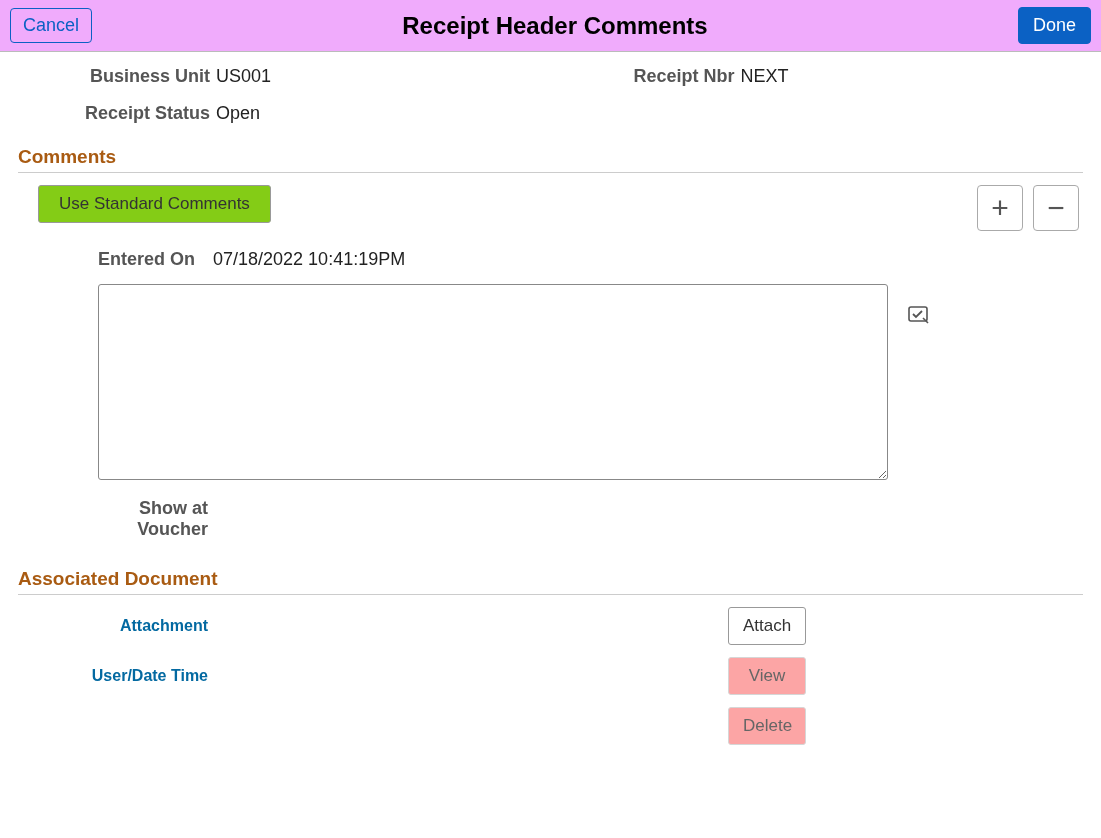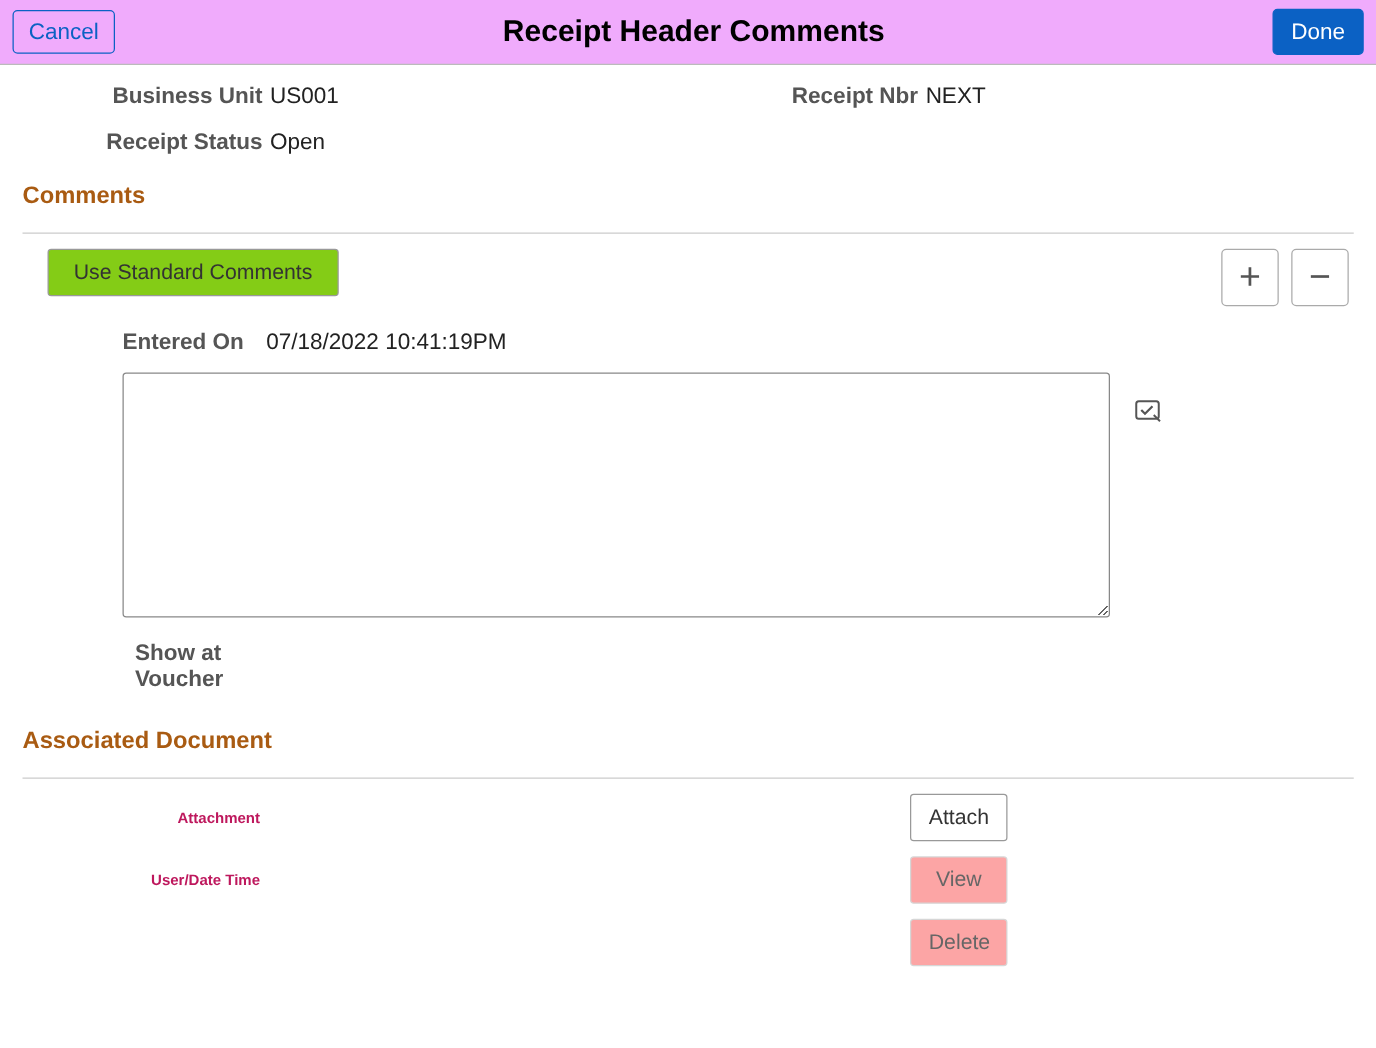--- a/index.html
+++ b/index.html
@@ -65,21 +65,21 @@
     }
     .info-value {
       color: #222;
       font-size: 18px;
     }
     .section-title {
       color: #a95b12;
       font-size: 19px;
       font-weight: bold;
       border-bottom: 1px solid #ccc;
-      padding-bottom: 18px;
+      padding-bottom: 4px;
       margin-bottom: 12px;
     }
     .comments-controls {
       display: flex;
       justify-content: space-between;
       align-items: flex-start;
       margin-bottom: 18px;
       padding-left: 20px;
     }
     .std-comments-btn {
@@ -150,20 +150,21 @@
     .toggle-row {
       display: flex;
       align-items: center;
       padding-left: 90px;
       margin-bottom: 28px;
     }
     .toggle-label {
       font-weight: bold;
       color: #555;
       font-size: 18px;
+      text-align: right;
       width: 100px;
       margin-right: 14px;
     }
     .toggle-switch {
       position: relative;
       width: 132px;
       height: 37px;
       background: #fdfdfd;
       border: 1px solid #aaa;
       border-radius: 19px;
@@ -206,22 +207,22 @@
       cursor: default;
     }
     .assoc-grid {
       display: grid;
       grid-template-columns: 190px 520px 90px;
       row-gap: 12px;
       align-items: center;
     }
     .assoc-grid .lbl {
       font-weight: bold;
-      color: #be185d;
-      font-size: 12px;
+      color: #0369a1;
+      font-size: 16px;
       text-align: right;
     }
     .assoc-grid .btncell {
       justify-self: start;
     }
   </style>
 </head>
 <body>
 
 <div class="header-bar">

